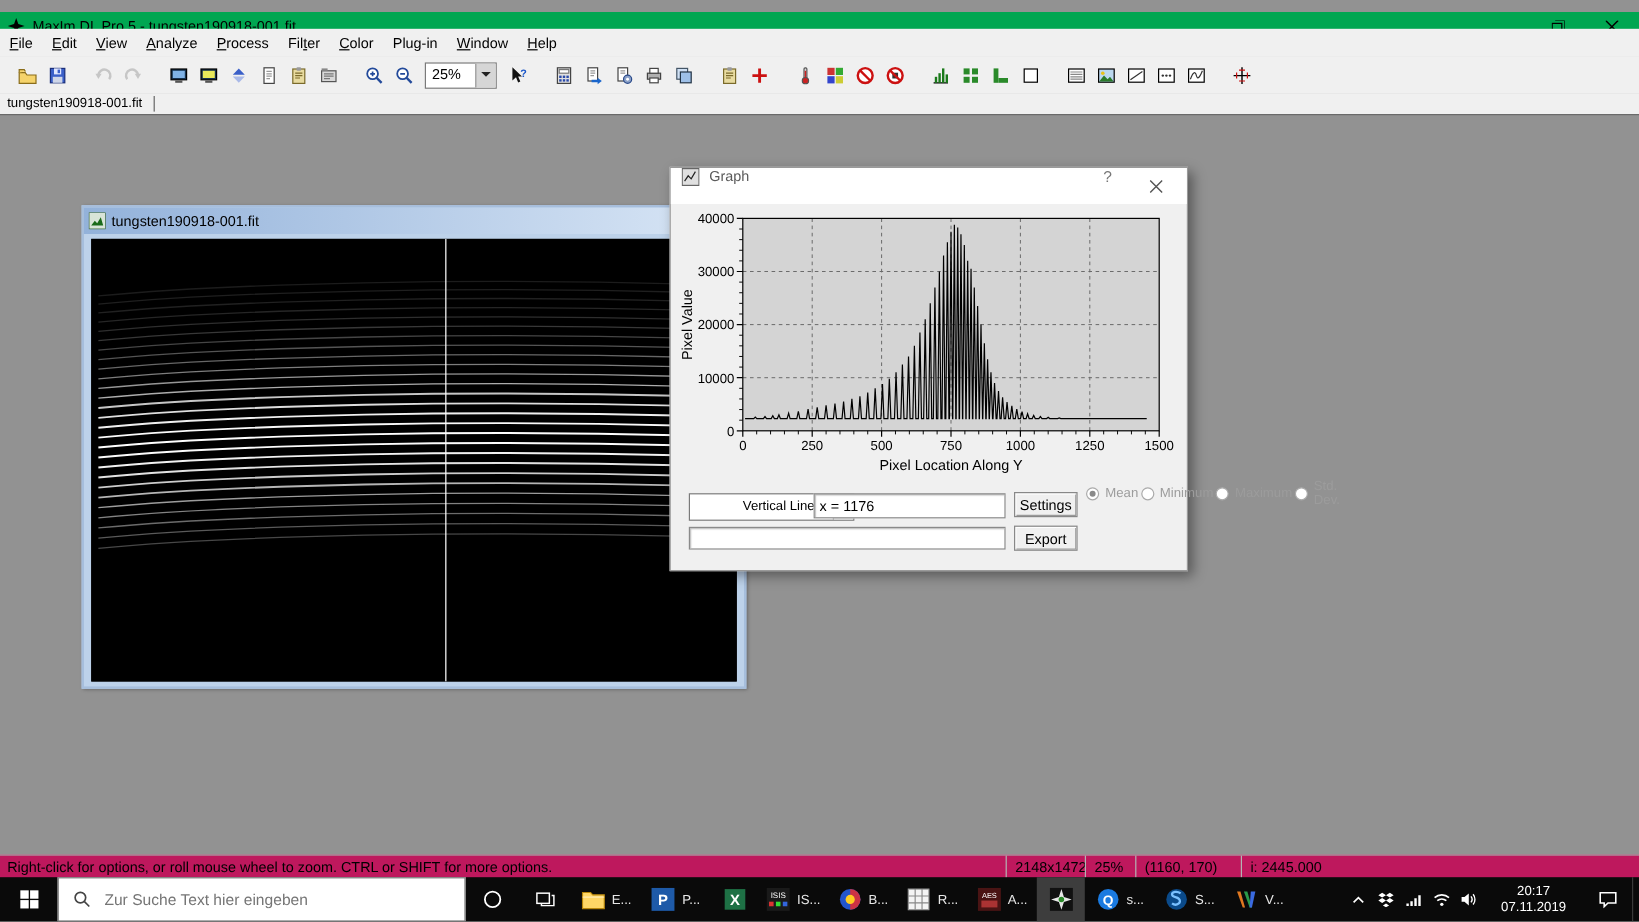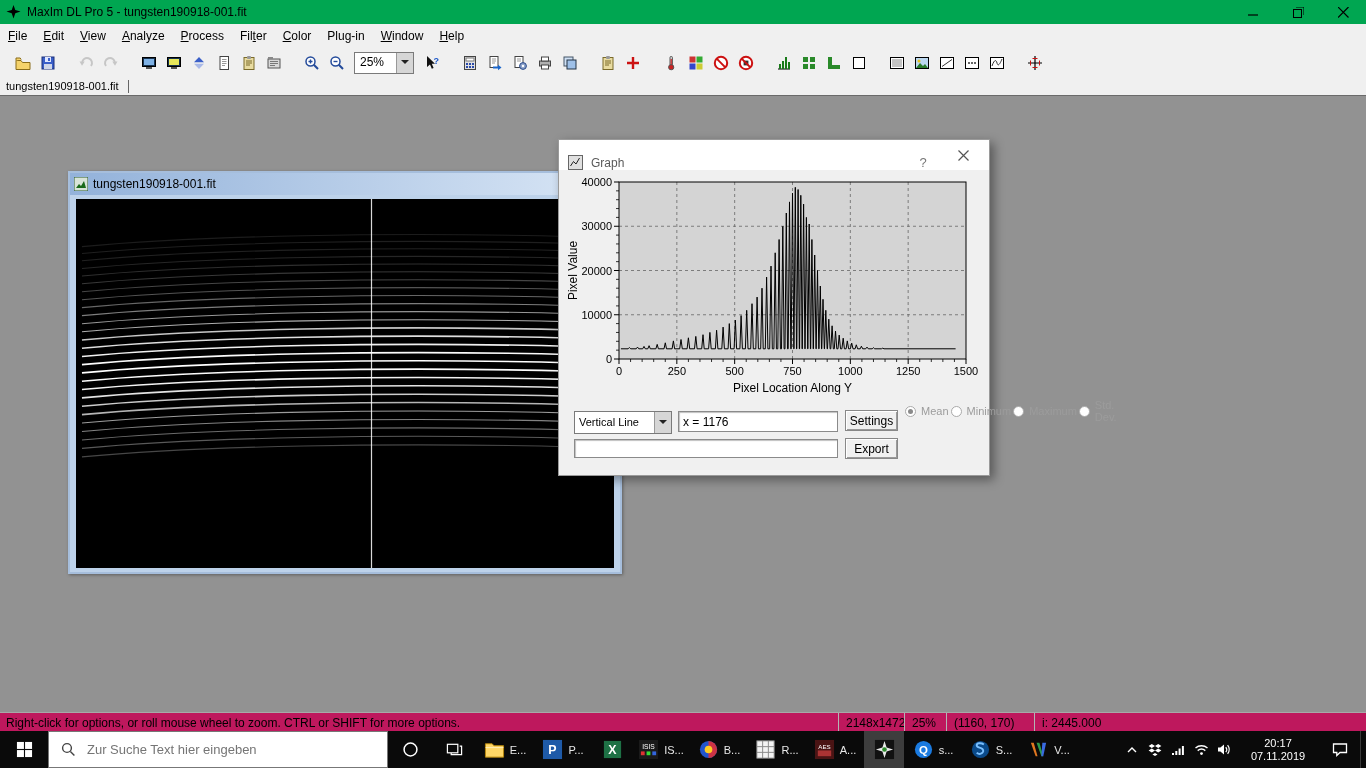--- a/index.html
+++ b/index.html
@@ -1,20 +1,20 @@
 <!DOCTYPE html>
 <html><head>
 <meta charset="utf-8">
 <style>
   html,body{margin:0;padding:0;background:#555;}
   .screen{position:relative;width:1366px;height:768px;overflow:hidden;
     font-family:"Liberation Sans",sans-serif;font-size:12px;background:#929292;}
 
   
-  .titlebar{position:absolute;top:0;left:0;right:0;height:24px;background:#00a651;
+  .titlebar{position:absolute;top:10px;left:0;right:0;height:24px;background:#00a651;
     display:flex;align-items:center;padding-left:6px;gap:6px;color:#000;}
   .titlebar .app-ic{width:15px;height:15px;flex:0 0 auto;}
   .wincontrols{position:absolute;right:0;top:0;height:24px;display:flex;}
   .wc-btn{width:45px;height:24px;display:flex;align-items:center;justify-content:center;}
 
   
   .menubar{position:absolute;top:24px;left:0;right:0;height:23px;background:#f0f0f0;
     display:flex;align-items:center;border-bottom:1px solid #e0e0e0;}
   .menu-item{padding:3px 8px;color:#000;}
   .menu-item u{text-decoration:underline;}
@@ -49,27 +49,27 @@
     padding:0 4px;gap:5px;font-size:12px;color:#000;}
   .iw-btns{margin-left:auto;display:flex;gap:2px;padding-right:2px;}
   .iw-btn{width:19px;height:16px;background:#e9eef6;border:1px solid #8aa0c0;
     display:flex;align-items:center;justify-content:center;}
   .iw-canvas{position:absolute;left:6px;top:26px;width:538px;height:369px;background:#000;}
   .iw-canvas svg{display:block;width:100%;height:100%;}
 
   
   .graph-dialog{position:absolute;left:558px;top:43px;width:430px;height:335px;background:#f0f0f0;
     border:1px solid #9a9a9a;box-shadow:4px 4px 10px rgba(0,0,0,.4);}
-  .gd-titlebar{height:30px;background:#fff;display:flex;align-items:flex-end;padding:0 9px;gap:8px;}
+  .gd-titlebar{height:30px;background:#fff;display:flex;align-items:flex-start;padding:0 9px;gap:8px;}
   .gd-title{color:#5a5a5a;font-size:12px;}
   .gd-help{margin-left:auto;width:30px;text-align:center;color:#777;font-size:13px;}
   .gd-close{width:34px;height:30px;display:flex;align-items:center;justify-content:center;}
   #plot{position:absolute;left:5px;top:32px;}
   .gd-dropdown{position:absolute;left:15px;top:271px;width:96px;height:21px;background:#fff;
-    border:1px solid #7a7a7a;display:flex;align-items:stretch;font-size:11px;}
+    border:1px solid #7a7a7a;display:flex;align-items:stretch;font-size:11px;padding-left:40px;}
   .gd-dropdown .dd-val{flex:1;padding:4px 0 0 4px;white-space:nowrap;overflow:hidden;}
   .dd-arrow{width:16px;background:#d6d6d6;border-left:1px solid #999;position:relative;}
   .dd-arrow::after{content:"";position:absolute;left:4px;top:8px;border:4px solid transparent;border-top-color:#222;}
   .gd-input{position:absolute;background:#fff;border:1px solid #8a8a8a;
     box-shadow:inset 1px 1px 1px rgba(0,0,0,.25);font-family:"Liberation Sans",sans-serif;font-size:12px;padding:0 4px;}
   .gd-input1{left:119px;top:271px;width:150px;height:19px;}
   .gd-input2{left:15px;top:299px;width:254px;height:17px;}
   .gd-btn{position:absolute;width:53px;height:21px;background:#f0f0f0;border:1px solid #888;
     box-shadow:inset 1px 1px 0 #fff, inset -1px -1px 0 #9a9a9a;font-size:12px;
     font-family:"Liberation Sans",sans-serif;padding:0;}

